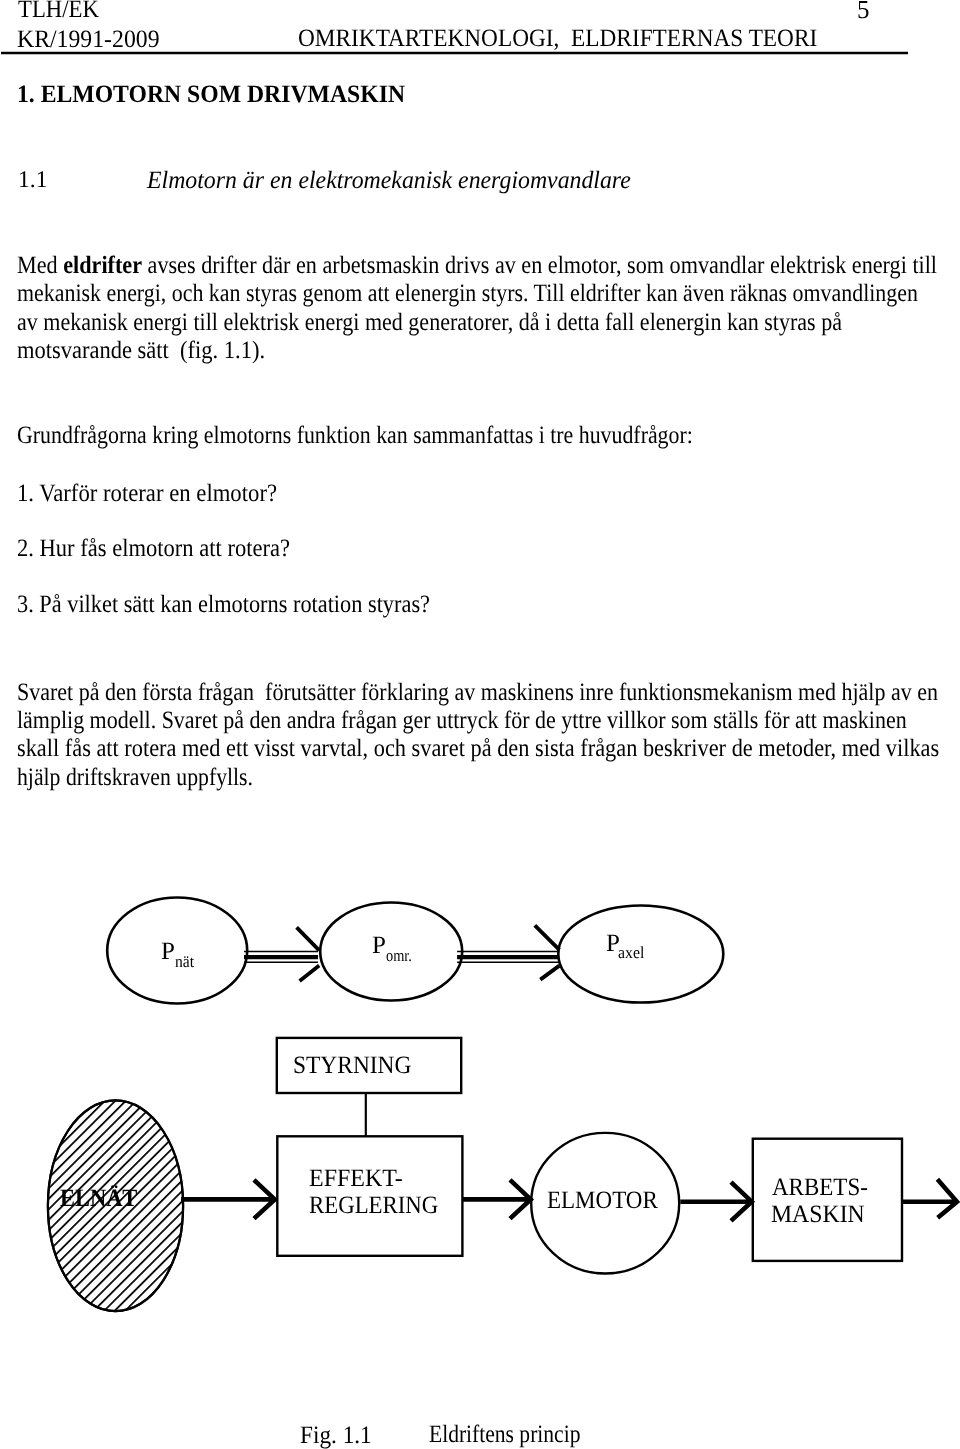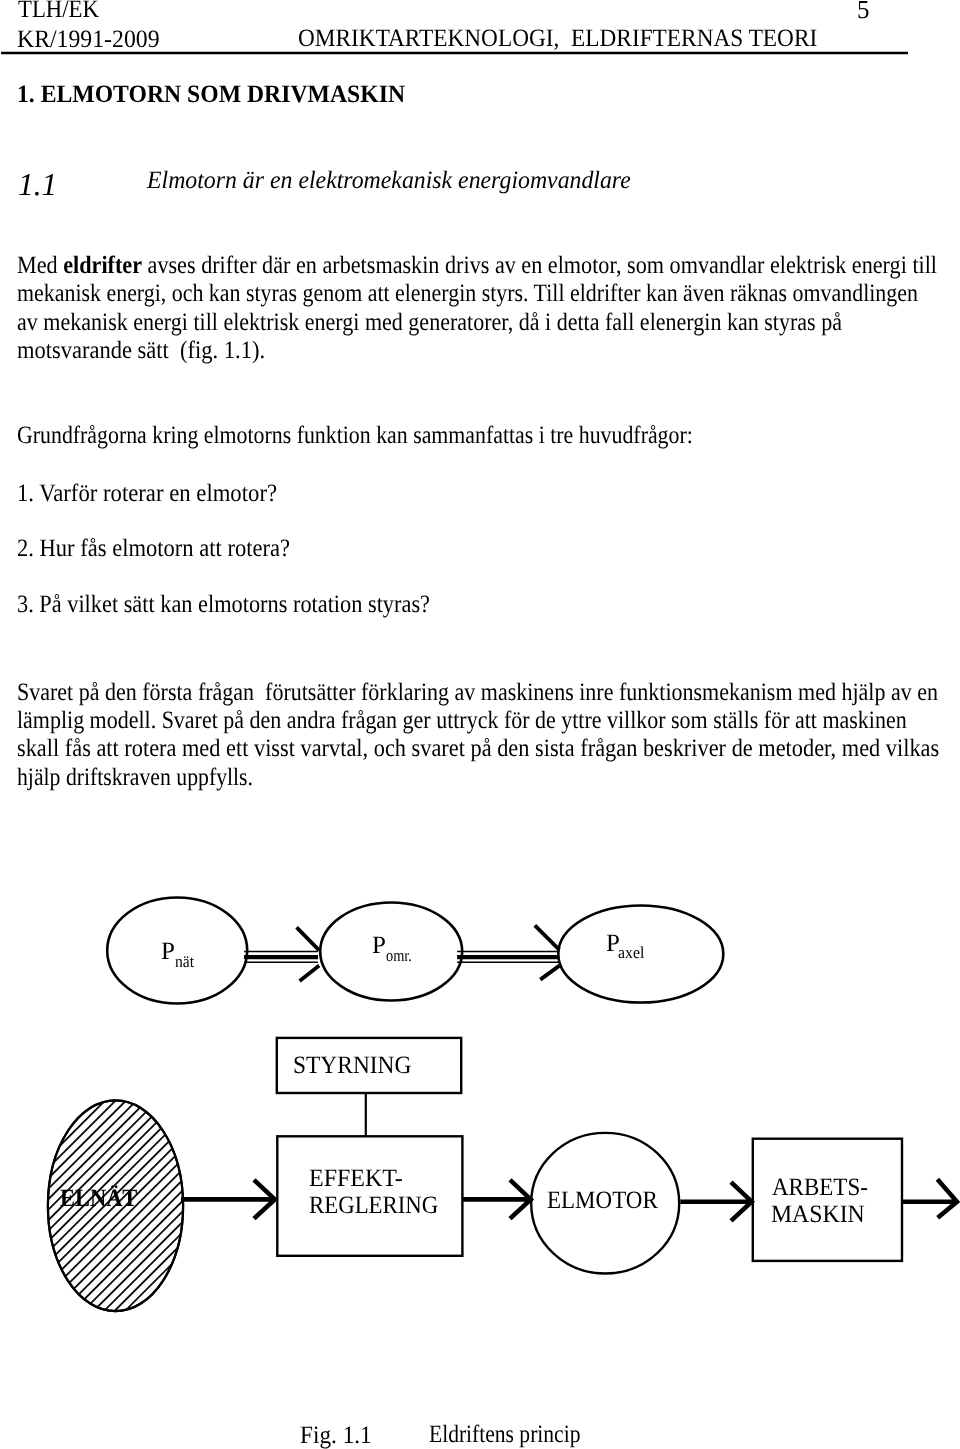--- a/index.html
+++ b/index.html
@@ -20,21 +20,21 @@
 
   <div class="hdr" style="left:17.5px;top:-3.5px;transform:scaleX(0.91);">TLH/EK</div>
   <div class="hdr" style="left:17.0px;top:27.1px;transform:scaleX(0.95);">KR/1991-2009</div>
   <div class="hdr" style="left:298.3px;top:26.3px;transform:scaleX(0.932);">OMRIKTARTEKNOLOGI,  ELDRIFTERNAS TEORI</div>
   <div class="hdr" style="left:857.0px;top:-3.2px;font-size:26px;transform:scaleX(0.96);">5</div>
   <svg xmlns="http://www.w3.org/2000/svg" width="960" height="12" viewBox="0 0 960 12" style="position:absolute;left:0;top:46px;">
     <line x1="1" y1="7.05" x2="908" y2="7.05" stroke="#000" stroke-width="2.5"></line>
   </svg>
 
   <div class="ln" style="left:17.0px;top:81.6px;font-weight:bold;font-size:25px;transform:scaleX(0.948);">1. ELMOTORN SOM DRIVMASKIN</div>
-  <div class="ln" style="left:17.5px;top:168.2px;font-style:italic;font-size:32px;transform:scaleX(0.98);">1.1</div>
+  <div class="ln" style="left:17.5px;top:168.2px;font-size:24px;transform:scaleX(0.98);">1.1</div>
   <div class="ln" style="left:147.0px;top:167.8px;font-style:italic;font-size:25px;transform:scaleX(0.952);">Elmotorn är en elektromekanisk energiomvandlare</div>
 
   <div class="ln" style="left:17.3px;top:253.3px;transform:scaleX(0.8871);"><span>Med </span><b>eldrifter</b><span> avses drifter där en arbetsmaskin drivs av en elmotor, som omvandlar elektrisk energi till</span></div>
   <div class="ln" style="left:17.3px;top:281.3px;transform:scaleX(0.8764);">mekanisk energi, och kan styras genom att elenergin styrs. Till eldrifter kan även räknas omvandlingen</div>
   <div class="ln" style="left:17.3px;top:309.8px;transform:scaleX(0.8812);">av mekanisk energi till elektrisk energi med generatorer, då i detta fall elenergin kan styras på</div>
   <div class="ln" style="left:17.3px;top:337.8px;transform:scaleX(0.9);">motsvarande sätt  (fig. 1.1).</div>
 
   <div class="ln" style="left:17.3px;top:422.8px;transform:scaleX(0.8738);">Grundfrågorna kring elmotorns funktion kan sammanfattas i tre huvudfrågor:</div>
   <div class="ln" style="left:17.3px;top:480.6px;transform:scaleX(0.9085);">1. Varför roterar en elmotor?</div>
   <div class="ln" style="left:17.3px;top:536.3px;transform:scaleX(0.9021);">2. Hur fås elmotorn att rotera?</div>

